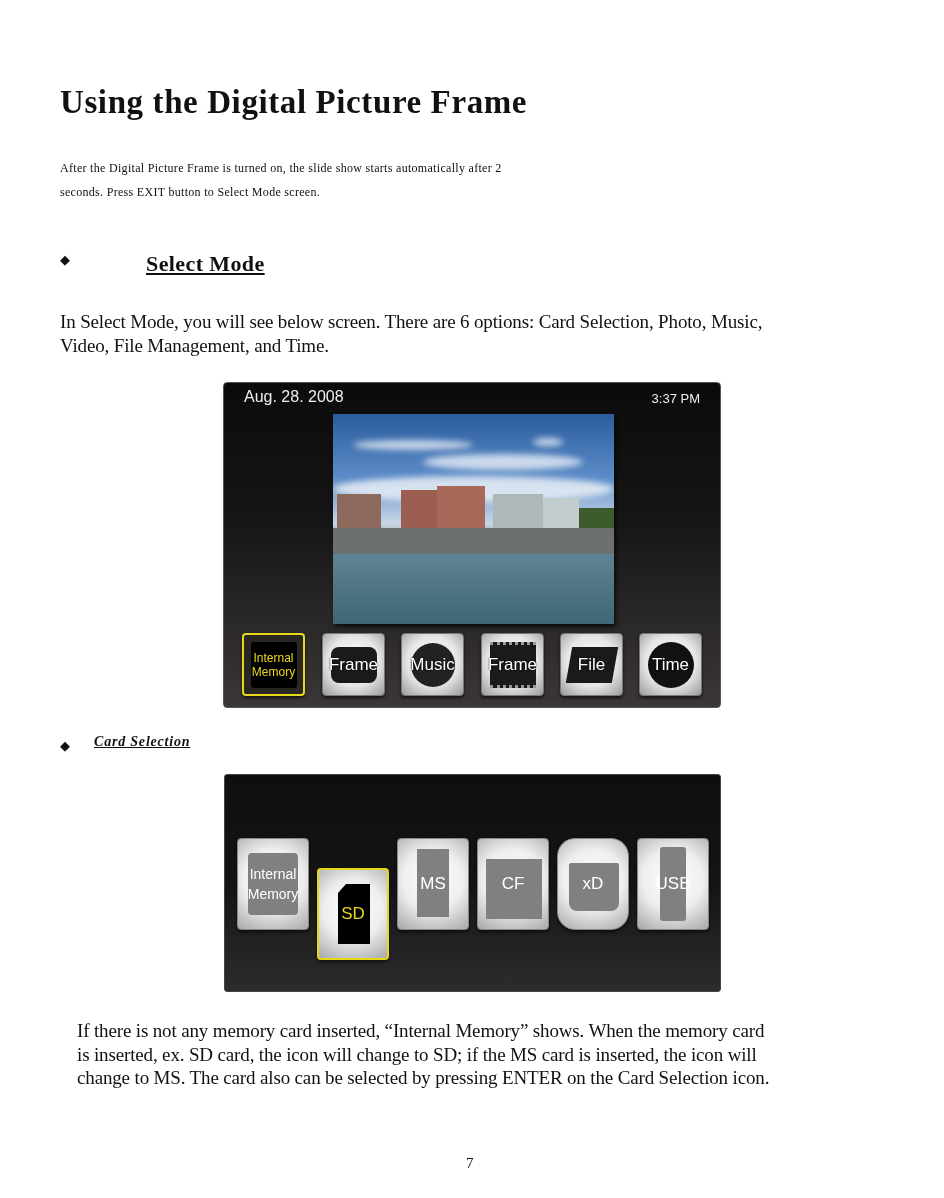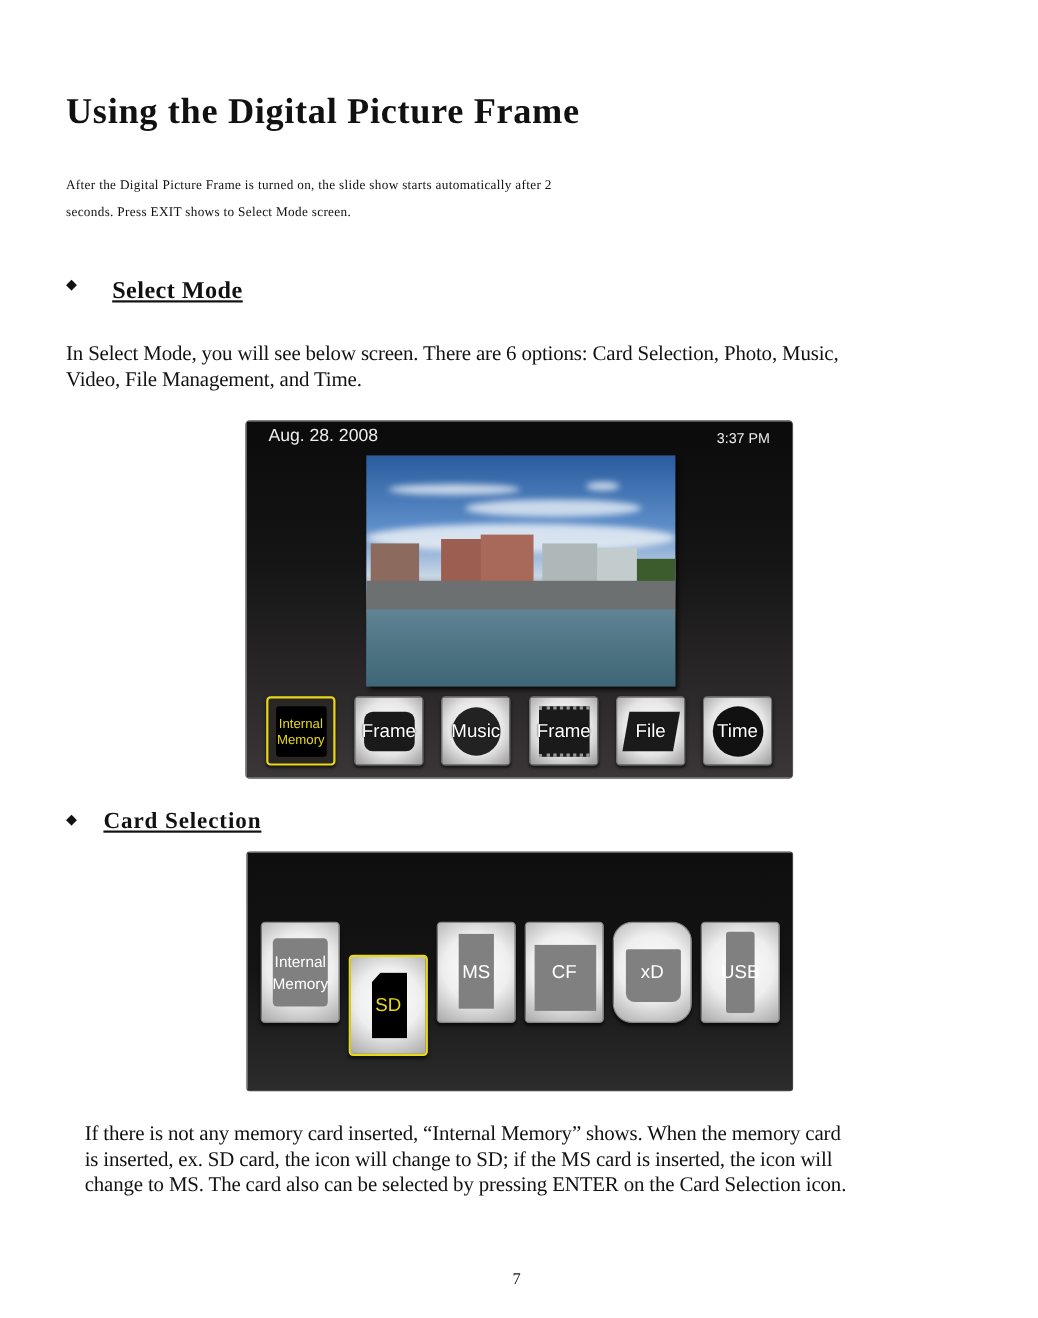--- a/index.html
+++ b/index.html
@@ -3,22 +3,22 @@
 <meta charset="utf-8">
 <style>
   html, body { margin:0; padding:0; background:#fff; }
   body { width:944px; height:1198px; position:relative; overflow:hidden;
          font-family:"Liberation Serif", "DejaVu Serif", serif; color:#111; }
   .abs { position:absolute; }
   h1 { margin:0; font-size:33px; font-weight:bold; letter-spacing:0.6px; }
   p.body { margin:0; font-size:12px; line-height:23.5px; letter-spacing:0.3px; }
   p.cond { margin:0; font-size:19px; line-height:23.5px; letter-spacing:-0.15px; }
   .bullet { font-size:13px; }
-  .sec { font-size:22px; font-weight:bold; text-decoration:underline; letter-spacing:0.4px; }
-  .sec2 { font-size:21px; font-weight:bold; text-decoration:underline; letter-spacing:0.8px; }
+  .sec { font-size:22px; font-weight:bold; text-decoration:underline; letter-spacing:0.4px;margin-left:44px; }
+  .sec2 { font-size:14px; font-weight:bold; text-decoration:underline; letter-spacing:0.8px;font-style:italic; }
 
   
   .screen { background:linear-gradient(#0b0b0b 0%, #151515 40%, #3b3638 100%);
             border:1px solid #555; border-radius:4px; overflow:hidden;
             font-family:"Liberation Sans", "DejaVu Sans", sans-serif; }
   .date { color:#eee; font-size:16px; }
   .time { color:#eee; font-size:13px; }
   .photo { background:linear-gradient(#2a5c9e 0%, #5c8cc8 30%, #c8d6e6 52%, #8a8a80 62%, #9a5a4a 68%, #3d6070 74%, #4d7686 100%);
            box-shadow:2px 3px 4px rgba(0,0,0,0.7); }
   .cloud { position:absolute; background:rgba(255,255,255,0.7); border-radius:50%; filter:blur(3px); }
@@ -45,21 +45,21 @@
             text-align:center; color:#fff; font-size:17px; }
   .clabel.small { font-size:14px; line-height:20px; }
 </style>
 </head>
 <body>
 
 <h1 class="abs" style="left:60px; top:84px;">Using the Digital Picture Frame</h1>
 
 <div class="abs" style="left:60px; top:157px; width:860px;">
   <p class="body">After the Digital Picture Frame is turned on, the slide show starts automatically after 2</p>
-  <p class="body">seconds. Press EXIT shows to Select Mode screen.</p>
+  <p class="body">seconds. Press EXIT button to Select Mode screen.</p>
 </div>
 
 <div class="abs" style="left:60px; top:250px;">
   <span class="bullet">◆</span>
 </div>
 <div class="abs sec" style="left:102px; top:251px;">Select Mode</div>
 
 <div class="abs" style="left:60px; top:310px; width:870px;">
   <p class="cond">In Select Mode, you will see below screen. There are 6 options: Card Selection, Photo, Music,</p>
   <p class="cond">Video, File Management, and Time.</p>

